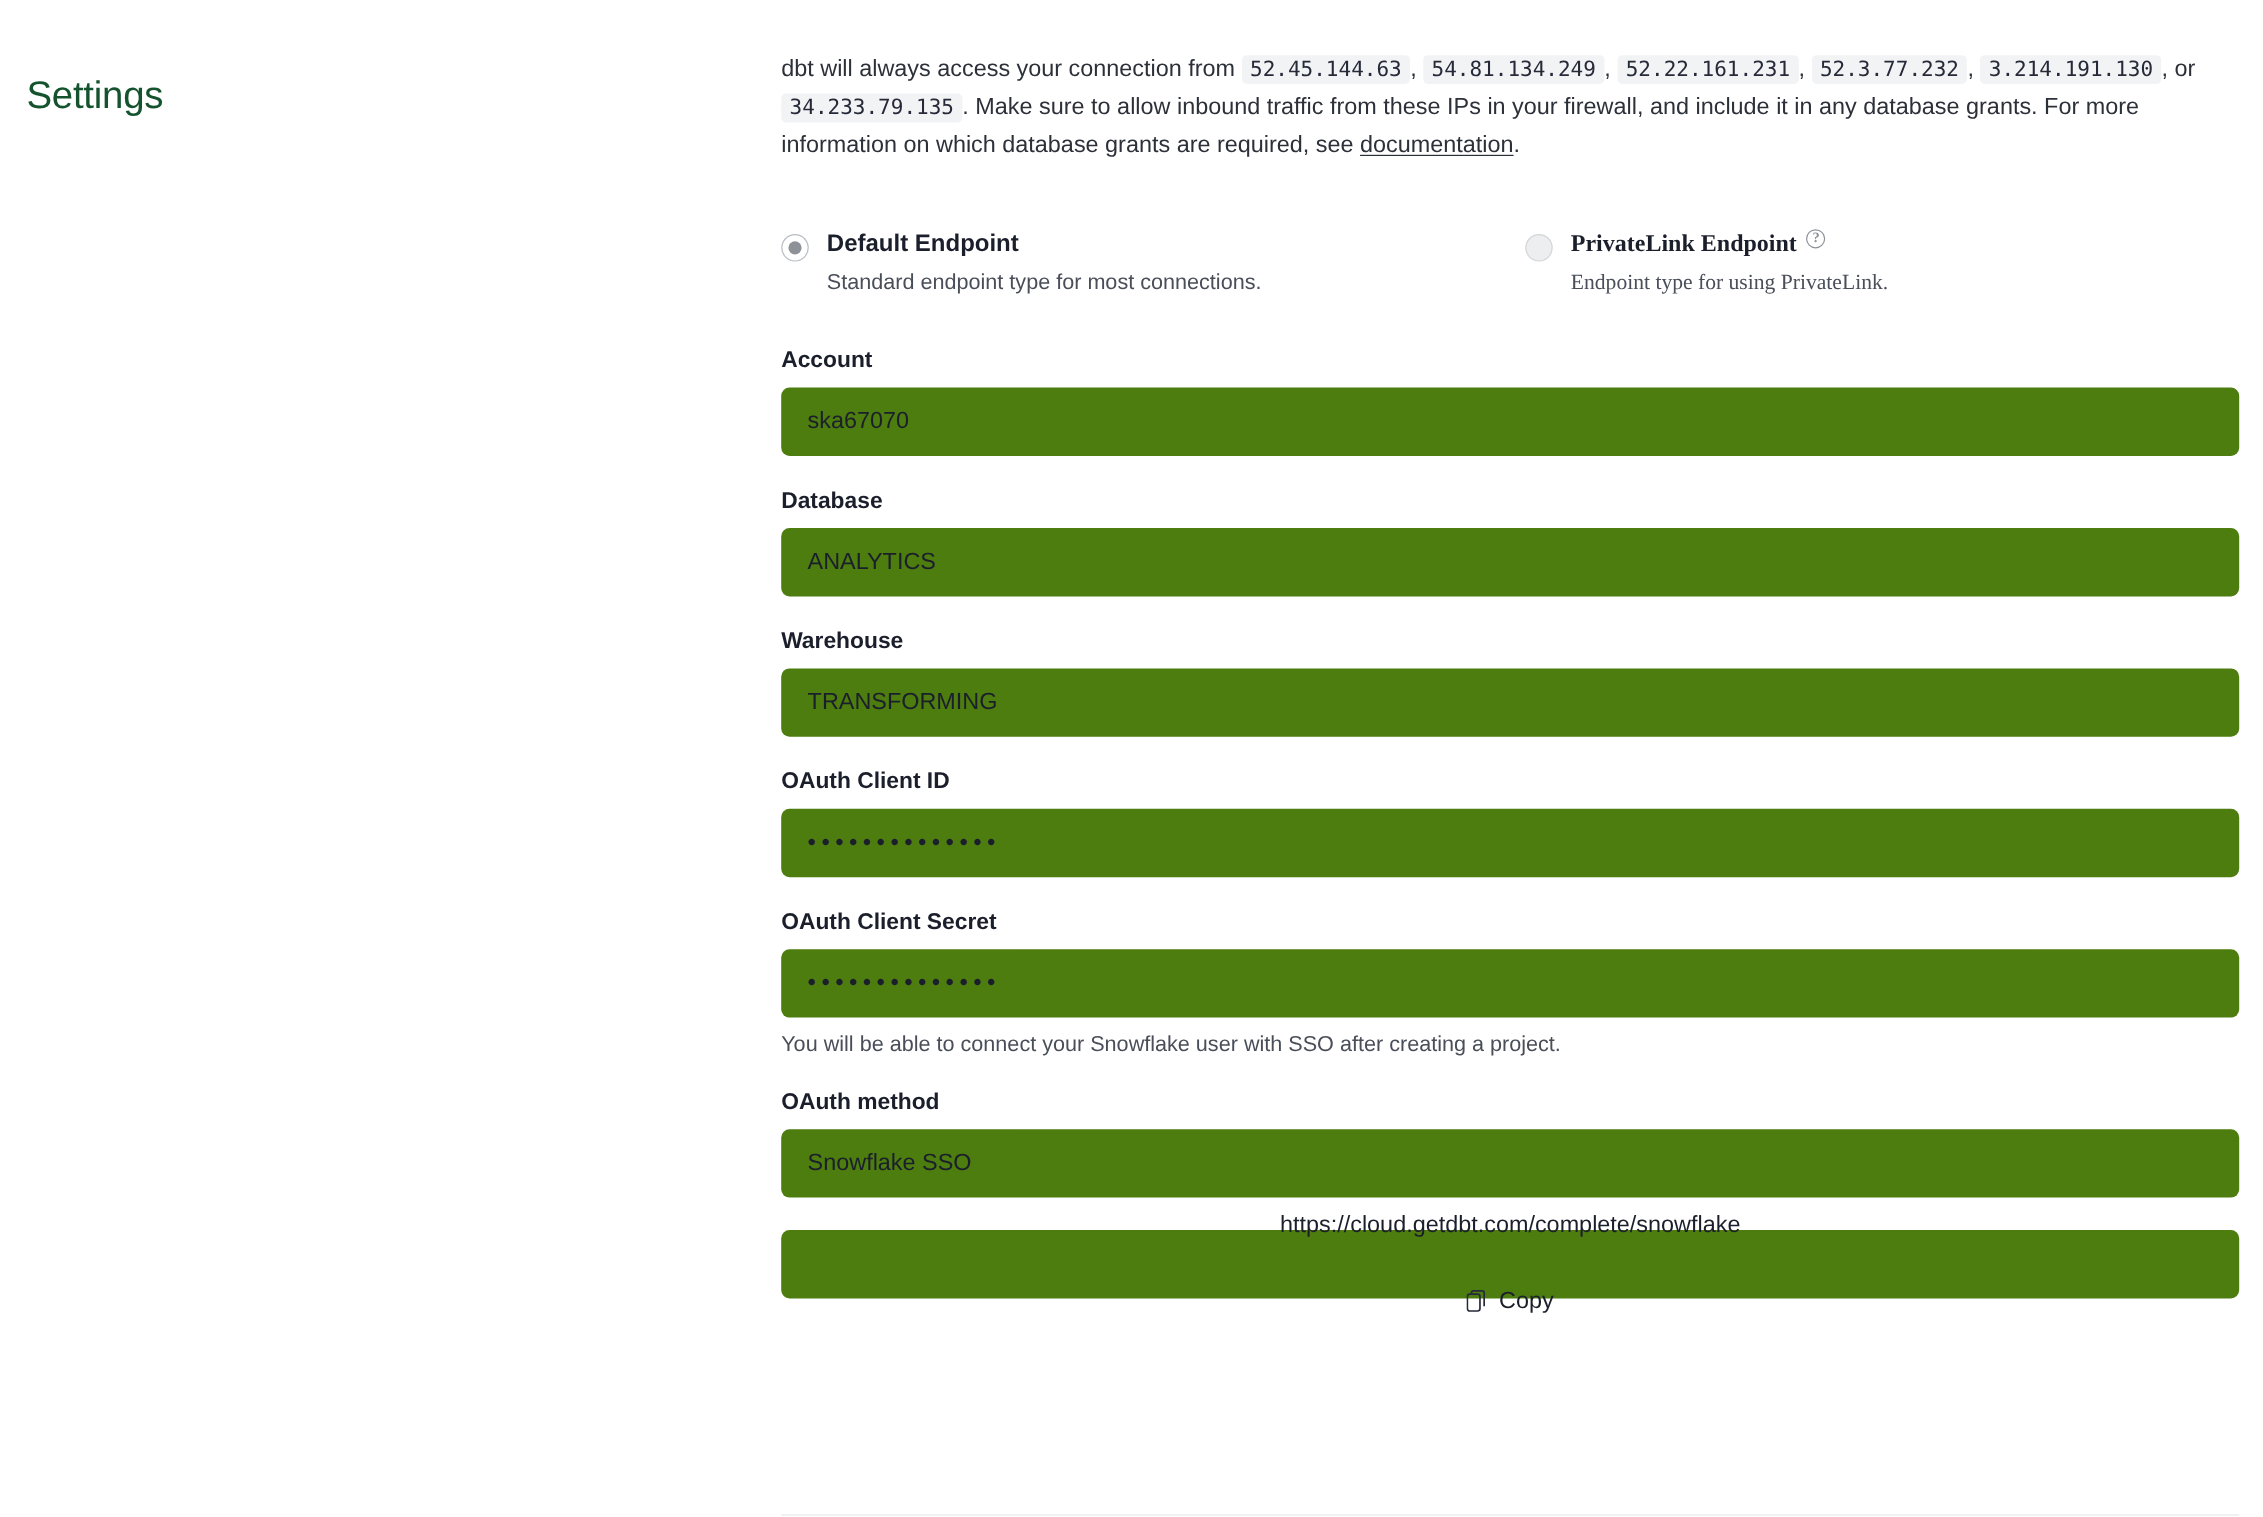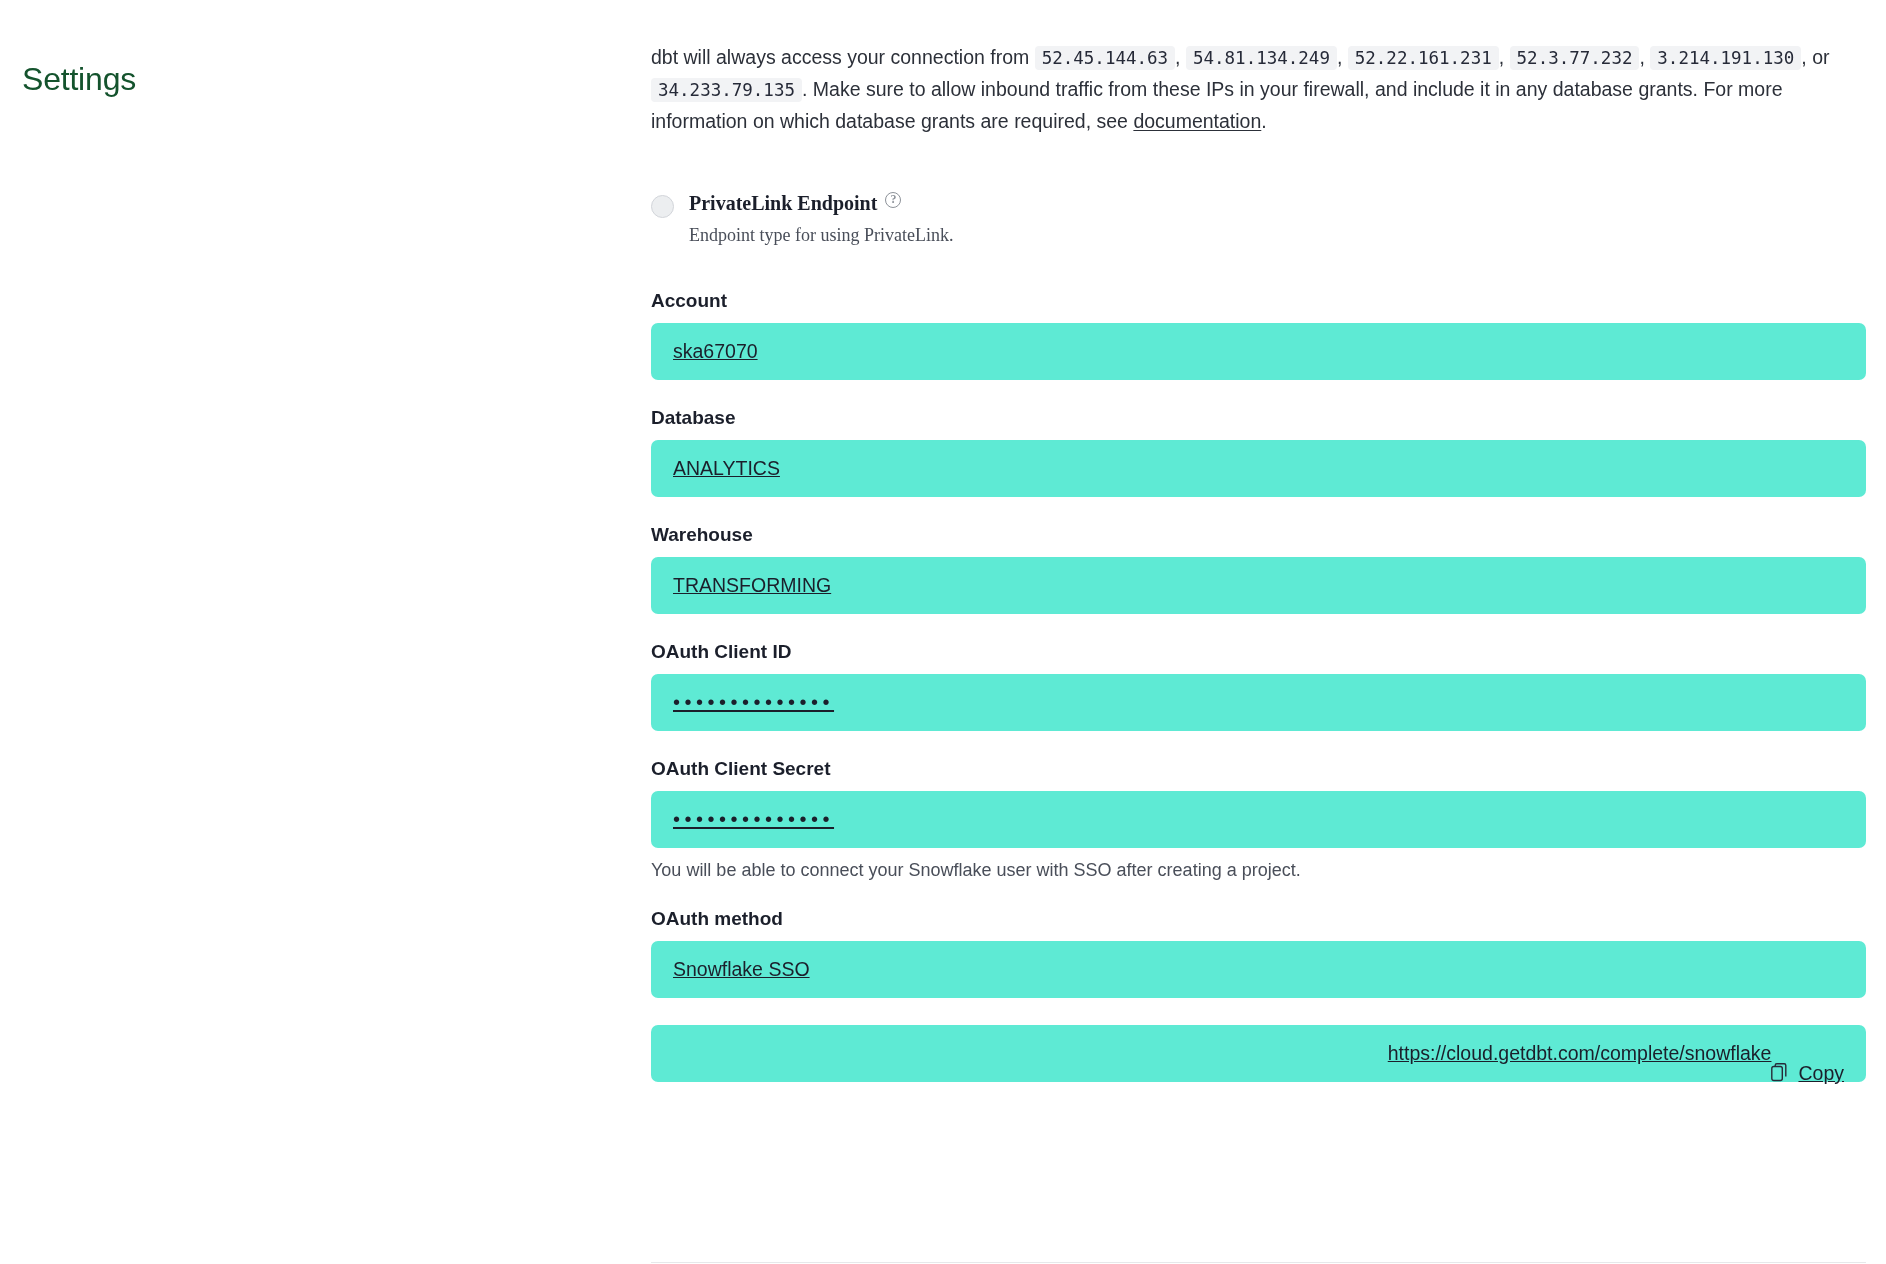--- a/index.html
+++ b/index.html
@@ -137,44 +137,44 @@
   .field { margin-top: 27px; }
   .field:first-of-type { margin-top: 0; }
   .field-label {
     font-size: 19px;
     font-weight: 700;
     color: #1b1f2b;
     margin-bottom: 11px;
   }
   .input {
     height: 57px;
-    background: #5eead4;
+    background: #4d7c0f;
     border: none;
     border-radius: 7px;
     display: flex;
     align-items: center;
     padding: 0 22px;
     font-size: 19.5px;
     color: #1b1f2b;
     width: 100%;
     position: relative;
-    text-decoration: underline;
   }
   .input .dots {
     letter-spacing: 4.5px;
     font-size: 20px;
     color: #1b1f2b;
   }
   .hint {
     font-size: 18px;
     color: #494e59;
     margin-top: 12px;
   }
   .input.with-action {
-    justify-content: flex-end;
+    justify-content: center;
+    flex-direction: column;
   }
   .copy-btn {
     display: flex;
     align-items: center;
     gap: 10px;
     font-size: 19.5px;
     color: #1b1f2b;
     cursor: pointer;
     margin-top: 40px;
   }
@@ -211,20 +211,27 @@
       <span class="ipchip">54.81.134.249</span><span>,</span>
       <span class="ipchip">52.22.161.231</span><span>,</span>
       <span class="ipchip">52.3.77.232</span><span>,</span>
       <span class="ipchip">3.214.191.130</span><span>, or</span>
       <span class="ipchip">34.233.79.135</span><span>. Make sure to allow inbound traffic from these IPs in your firewall, and include it in any database grants. For more information on which database grants are required, see</span>
       <a href="#">documentation</a><span>.</span>
     </p>
 
     <div class="radio-row">
 
+      <div class="radio-col">
+        <span class="radio-mark checked"></span>
+        <span class="radio-texts">
+          <span class="radio-label">Default Endpoint</span>
+          <div class="radio-desc">Standard endpoint type for most connections.</div>
+        </span>
+      </div>
 
       <div class="radio-col second">
         <span class="radio-mark"></span>
         <span class="radio-texts">
           <span class="radio-label">PrivateLink Endpoint</span><span class="help-icon"></span>
           <div class="radio-desc">Endpoint type for using PrivateLink.</div>
         </span>
       </div>
 
     </div>

